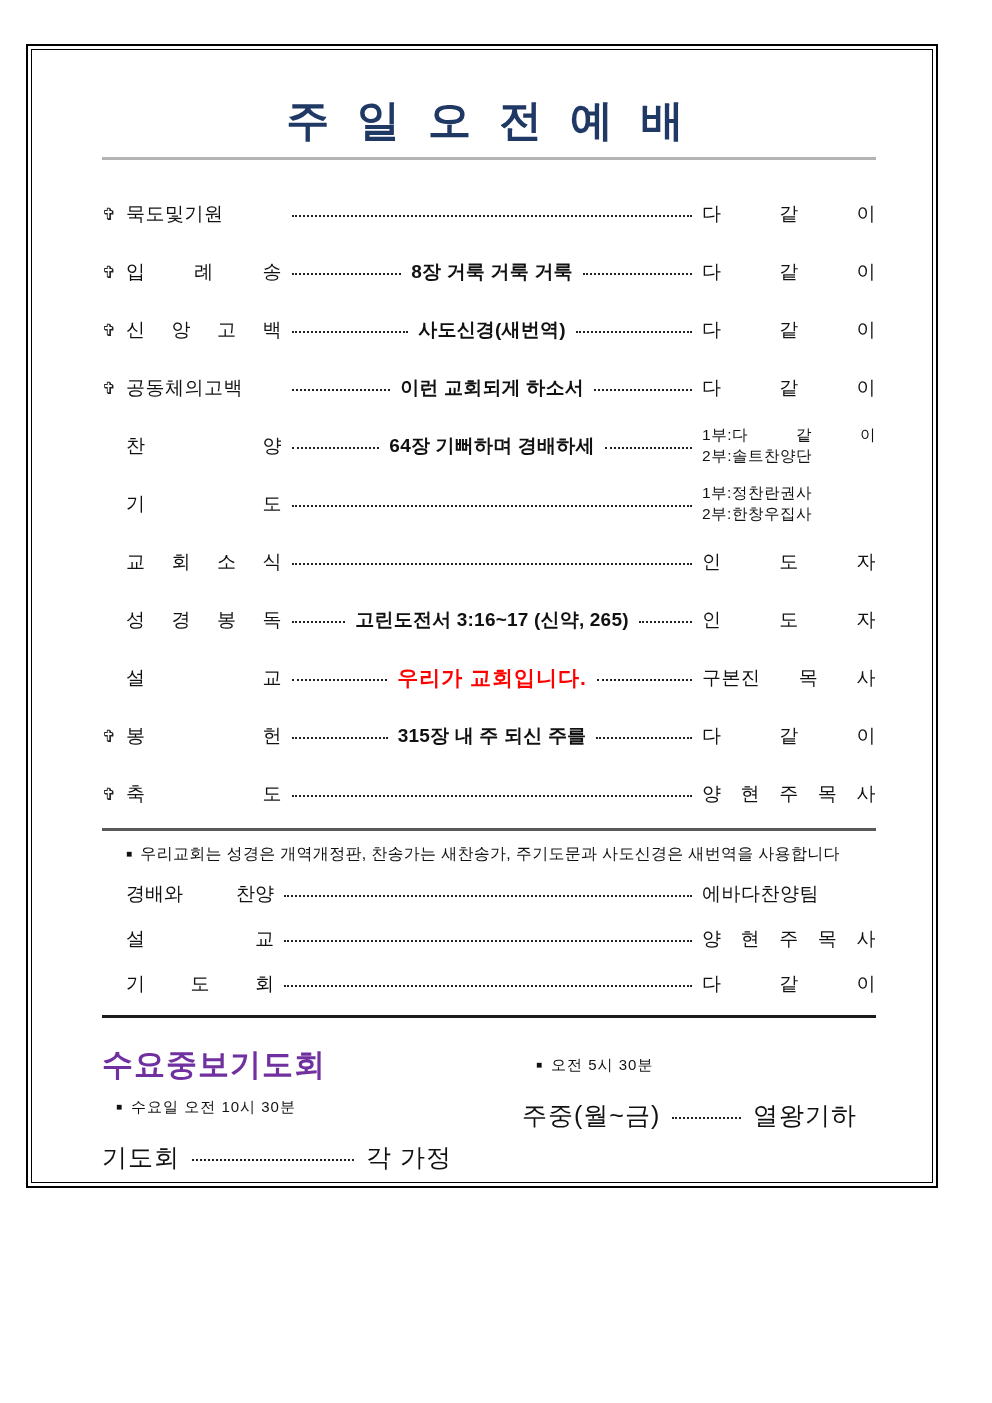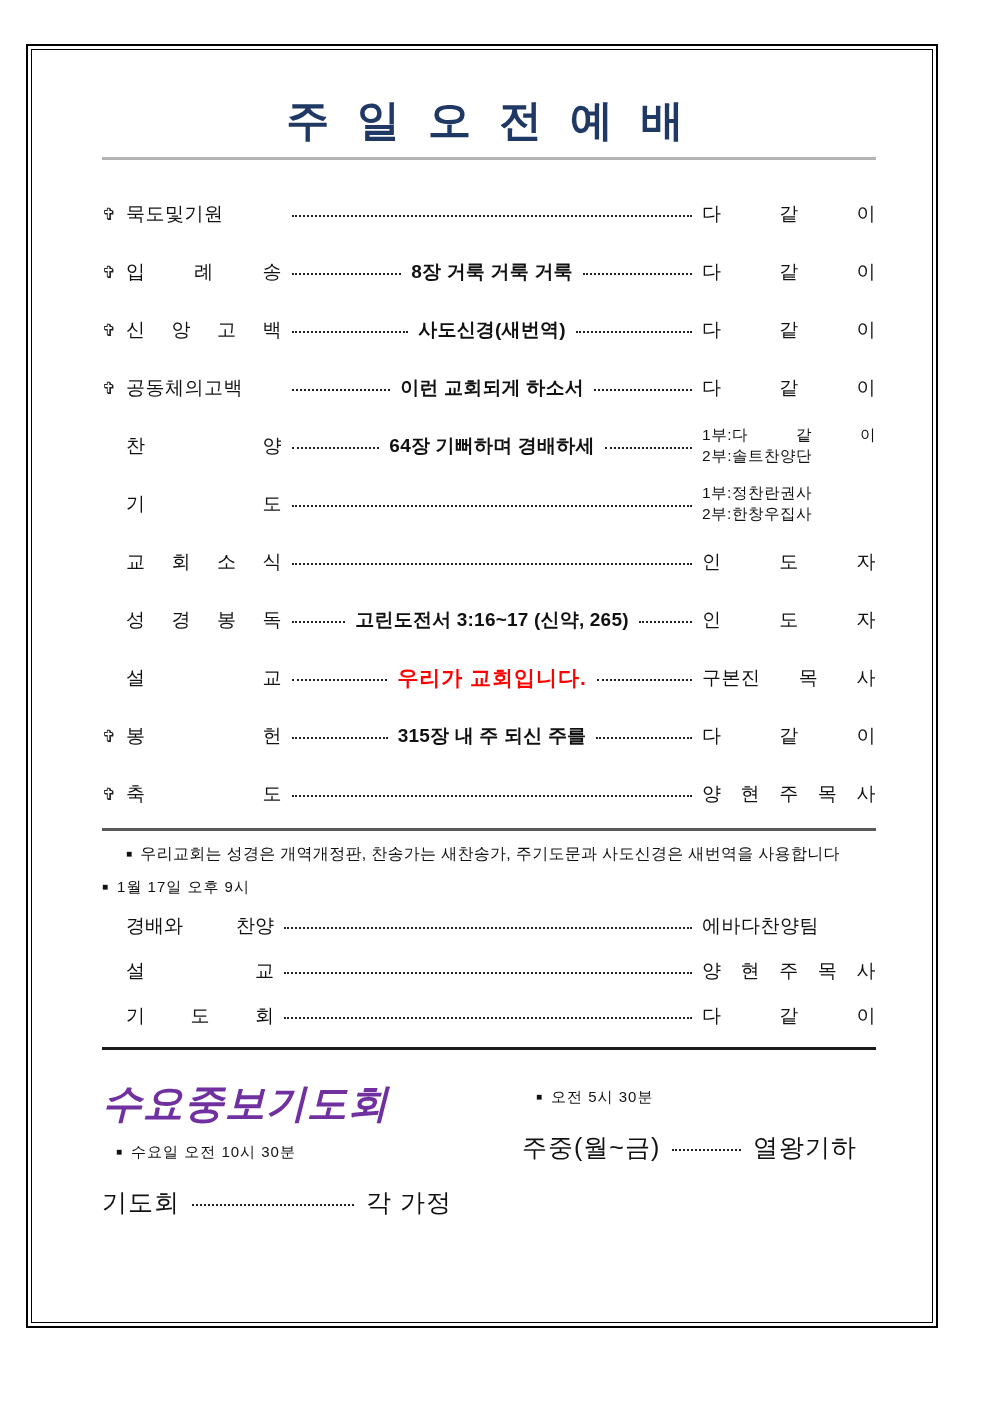--- a/index.html
+++ b/index.html
@@ -1,21 +1,21 @@
 <!DOCTYPE html>
 <html><head>
 <meta charset="utf-8">
 <style>
   html,body { margin:0; padding:0; background:#fff; }
   .sheet {
     position:relative; width:992px; height:1403px; background:#ffffff;
     font-family:"Liberation Sans","DejaVu Sans",sans-serif; color:#111;
   }
   .frame-outer {
-    position:absolute; left:26px; top:44px; width:912px; height:1284px;
+    position:absolute; left:26px; top:44px; width:912px; height:1144px;
     border:2px solid #000; box-sizing:border-box; padding:3px;
   }
   .frame-inner {
     width:100%; height:100%; border:1px solid #000; box-sizing:border-box;
     padding:40px 56px 0 70px; overflow:hidden;
   }
   .page-title {
     text-align:center; font-size:43px; font-weight:bold; color:#1F3864;
     letter-spacing:8px; margin-top:2px; white-space:nowrap;
   }
@@ -43,21 +43,21 @@
   .friday-title { text-align:center; color:#7030A0; font-weight:bold; font-size:29px; letter-spacing:3px; margin-top:30px; }
   .sub-bullet { font-size:15px; margin-top:13px; letter-spacing:1px; }
   .friday-list { margin-top:6px; }
   .frow { display:flex; align-items:center; height:45px; font-size:19px; padding-left:24px; }
   .flabel { width:148px; flex:none; text-align:justify; text-align-last:justify; }
   .fright { width:174px; flex:none; }
 
   .bottom { display:flex; margin-top:26px; }
   .bcol-left { width:420px; flex:none; }
   .bcol-right { flex:1; }
-  .bhead { color:#7030A0; font-weight:bold; font-size:40px; letter-spacing:1px;font-style:italic; }
+  .bhead { color:#7030A0; font-weight:bold; font-size:31px; letter-spacing:1px; }
   .bsub { margin-top:12px; padding-left:14px; }
   .brow { display:flex; align-items:center; margin-top:24px; font-size:25px; letter-spacing:1px; }
   .brow-left { width:350px; }
   .brow-right { width:335px; }
   .brow .leader { flex:1 1 0; margin:4px 12px 0 12px; }
   .bval { white-space:nowrap; }
 </style>
 </head>
 <body>
 
@@ -187,23 +187,20 @@
         </div>
 
       </div>
 
       <div class="rule-dark"></div>
 
       <div class="note">
         <span class="bullet">■</span><span>우리교회는 성경은 개역개정판, 찬송가는 새찬송가, 주기도문과 사도신경은 새번역을 사용합니다</span>
       </div>
 
-      <div class="sub-bullet">
-        <span class="bullet">■</span><span>1월  17일  오후 9시</span>
-      </div>
 
       <div class="friday-list">
         <div class="frow">
           <span class="flabel">경배와 찬양</span>
           <span class="leader"></span>
           <span class="fright rline">에바다찬양팀</span>
         </div>
         <div class="frow">
           <span class="flabel">설 교</span>
           <span class="leader"></span>

